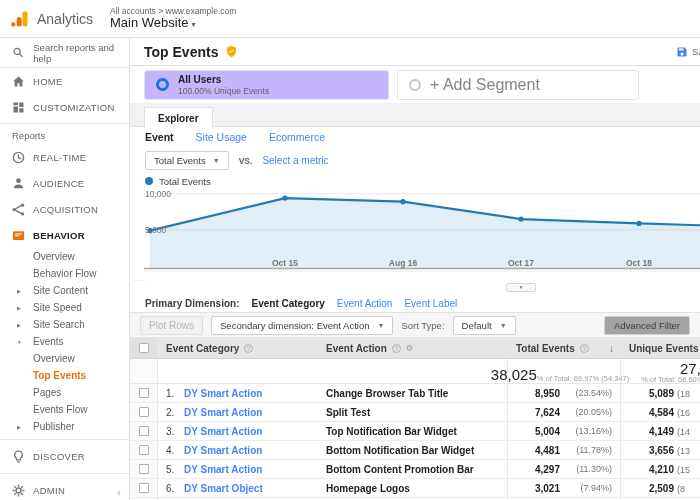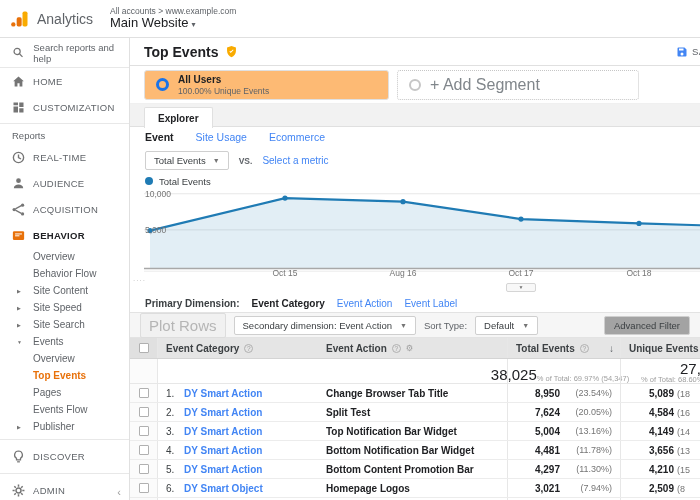--- a/index.html
+++ b/index.html
@@ -47,21 +47,21 @@
   .main{position:relative;width:570px;background:#fff;overflow:hidden;}
 
   .report-header{display:flex;align-items:center;height:28px;padding:0 14px;border-bottom:1px solid var(--line);}
   .report-title{font-size:14px;font-weight:600;color:var(--txt);}
   .badge{width:13px;height:13px;margin-left:7px;}
   .rh-actions{position:absolute;left:546px;display:flex;align-items:center;gap:4px;}
   .rh-actions svg{width:12px;height:12px;}
   .rh-actions span{font-size:9.5px;color:var(--txt2);letter-spacing:.4px;white-space:nowrap;}
 
   .segments{display:flex;gap:8px;align-items:center;height:38px;padding:0 14px;border-bottom:1px solid #f0f0f0;}
-  .seg-card{display:flex;align-items:center;gap:9px;width:245px;height:30px;padding:0 11px;border:1px solid var(--line);border-radius:3px;background:#fdba74;cursor:pointer;}
+  .seg-card{display:flex;align-items:center;gap:9px;width:245px;height:30px;padding:0 11px;border:1px solid var(--line);border-radius:3px;background:#c4b5fd;cursor:pointer;}
   .donut{width:13px;height:13px;border:3px solid var(--donut);border-radius:50%;}
   .seg-name{font-size:10px;font-weight:700;color:var(--txt);line-height:1.2;}
   .seg-detail{font-size:8.5px;color:var(--txt2);}
   .seg-add{display:flex;align-items:center;gap:9px;width:242px;height:30px;padding:0 11px;border:1px dotted #c6c6c6;border-radius:3px;color:#80868b;cursor:pointer;}
   .add-ring{width:12px;height:12px;border:2px solid #c6c6c6;border-radius:50%;}
   .seg-add span{font-size:16px;}
 
   .tabstrip{position:relative;height:23px;background:#f2f2f2;border-bottom:1px solid var(--line);}
   .tab{position:absolute;left:14px;top:3px;height:21px;padding:0 13px;background:#fff;border:1px solid var(--line);border-bottom:none;border-radius:2px 2px 0 0;display:flex;align-items:center;font-size:10px;font-weight:700;z-index:2;cursor:pointer;}
 
@@ -75,33 +75,33 @@
   .dd-btn .car{font-size:7px;color:#757575;}
   .vs{font-size:8.5px;font-weight:700;color:var(--txt2);}
   .linkish{font-size:10px;color:var(--blue);cursor:pointer;}
 
   .legend{display:flex;align-items:center;gap:6px;height:14px;padding-left:15px;}
   .legend .dot{width:8px;height:8px;border-radius:50%;background:var(--chart);}
   .legend span.lbl{font-size:9.5px;color:#3c4043;}
 
   .chartblock{position:relative;height:106px;}
   .chartblock svg{display:block;}
-  .xlabels{position:absolute;top:80px;left:0;width:570px;height:11px;}
+  .xlabels{position:absolute;top:70px;left:0;width:570px;height:11px;font-weight:bold;}
   .xlabels span{position:absolute;transform:translateX(-50%);font-size:8.5px;color:#757575;}
   .edge-dots{position:absolute;top:86px;left:3px;font-size:8px;color:#bdbdbd;letter-spacing:1px;}
   .expander{position:absolute;top:95px;left:376px;width:30px;height:9px;background:#f8f8f8;border:1px solid #d5d5d5;border-radius:2px;display:flex;align-items:center;justify-content:center;cursor:pointer;}
   .expander span{font-size:5px;color:#757575;line-height:1;}
 
   .primary-dim{display:flex;align-items:center;gap:12px;height:18px;padding:0 15px;font-size:10px;}
   .pd-label{font-weight:700;color:#3c4043;}
   .pd-item.on{font-weight:700;color:var(--txt);}
   .pd-item.off{color:var(--blue);cursor:pointer;}
 
   .table-toolbar{display:flex;align-items:center;gap:8px;height:26px;padding:0 10px;background:#f6f6f6;border-top:1px solid #e3e3e3;border-bottom:1px solid #e3e3e3;}
-  .btn-disabled{padding:3px 8px;border:1px solid #ddd;border-radius:2px;background:#f1f1f1;color:#b5b5b5;font-size:15px;}
+  .btn-disabled{padding:3px 8px;border:1px solid #ddd;border-radius:2px;background:#f1f1f1;color:#b5b5b5;font-size:10px;}
   .tb-btn{display:flex;align-items:center;gap:8px;padding:3px 8px;border:1px solid #cfcfcf;border-radius:2px;background:#fff;font-size:9.5px;color:#3c4043;cursor:pointer;}
   .tb-btn .car{font-size:7px;color:#757575;}
   .tb-lbl{font-size:9.5px;color:var(--txt2);}
   .adv-btn{margin-left:auto;white-space:nowrap;padding:3px 9px;border:1px solid #cfcfcf;border-radius:2px;background:#a3a3a3;font-size:9.5px;color:#3c4043;cursor:pointer;}
 
   .gatable{width:618px;font-size:10px;}
   .trow{display:flex;}
   .col-cb{width:28px;min-width:28px;display:flex;align-items:center;justify-content:center;border-right:1px solid #e7e7e7;background:#fbfbfb;}
   .col-cat{width:162px;min-width:162px;display:flex;align-items:center;padding-left:8px;}
   .col-act{width:187px;min-width:187px;display:flex;align-items:center;padding-left:6px;}

